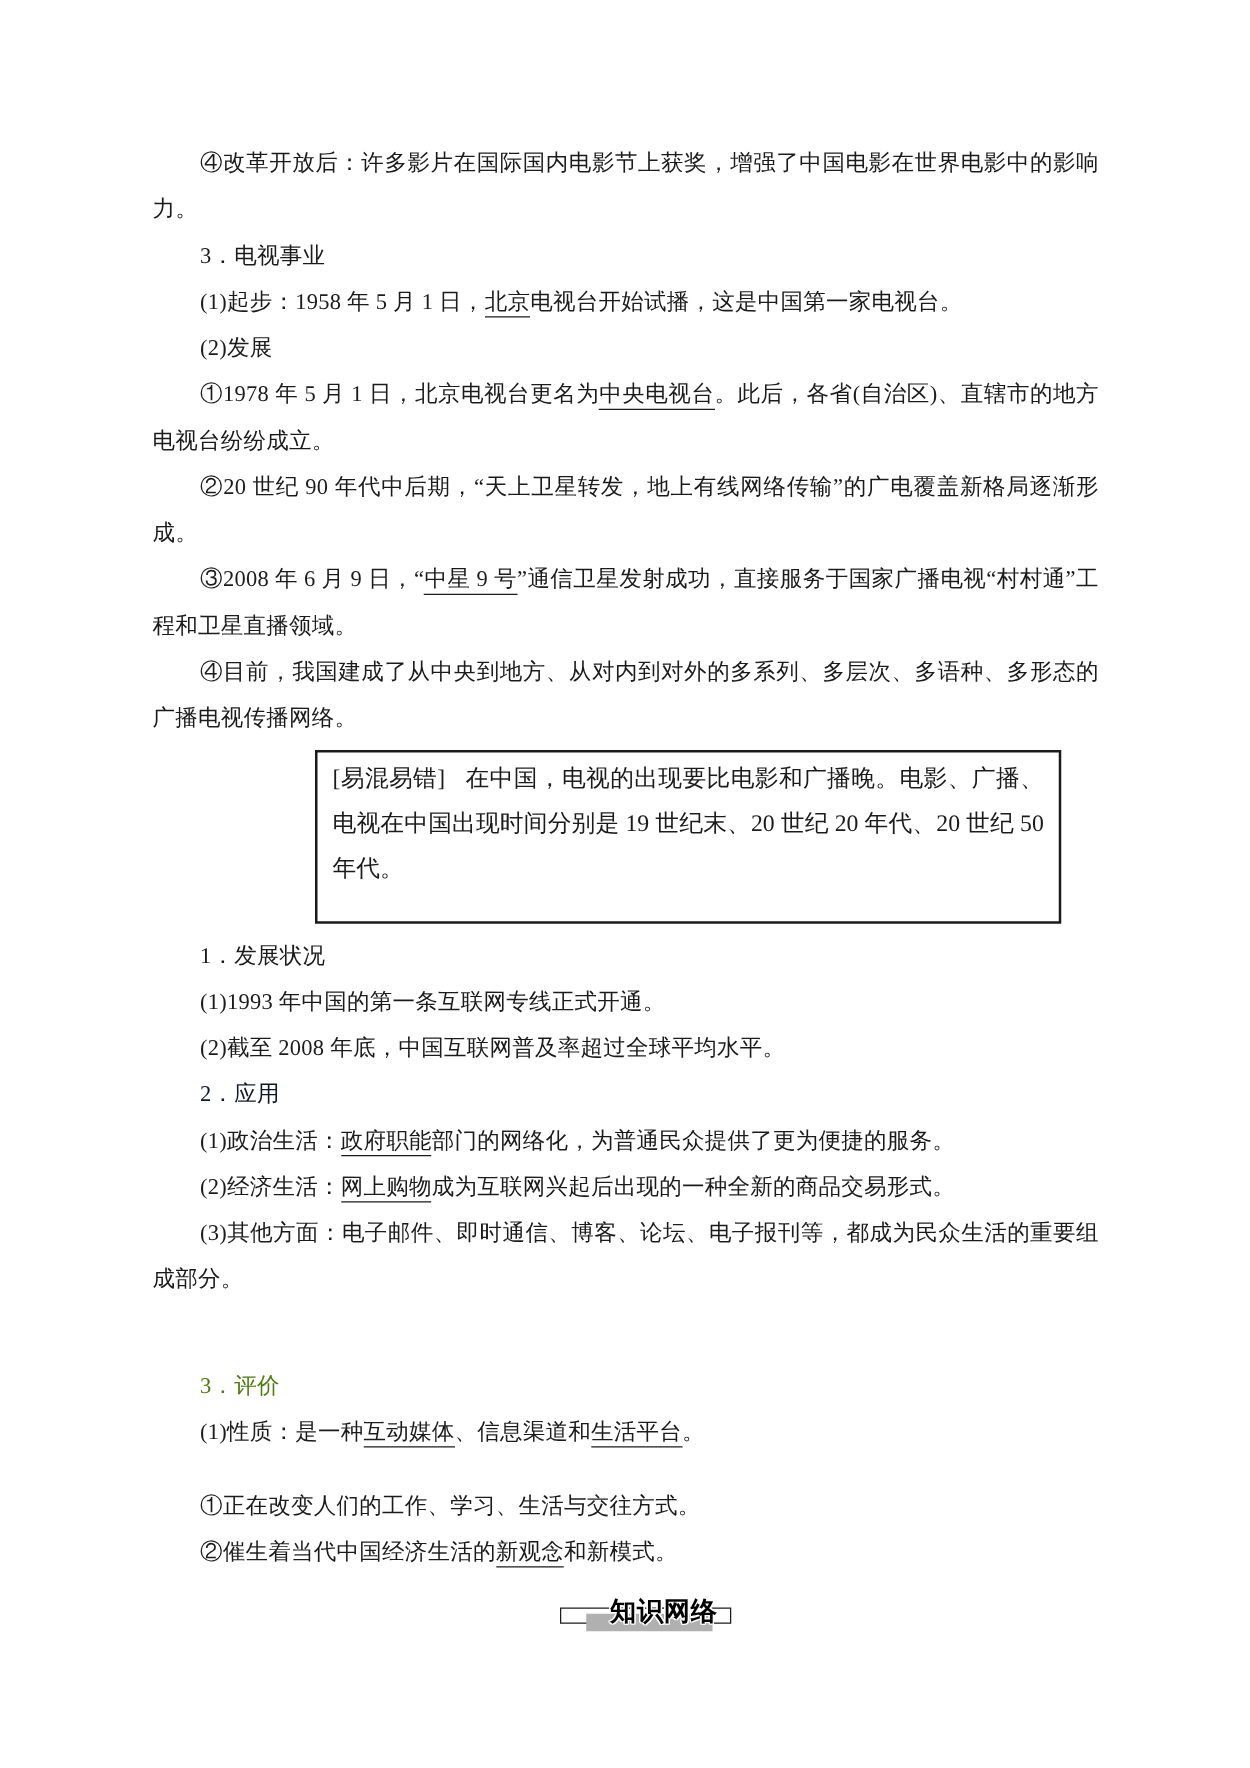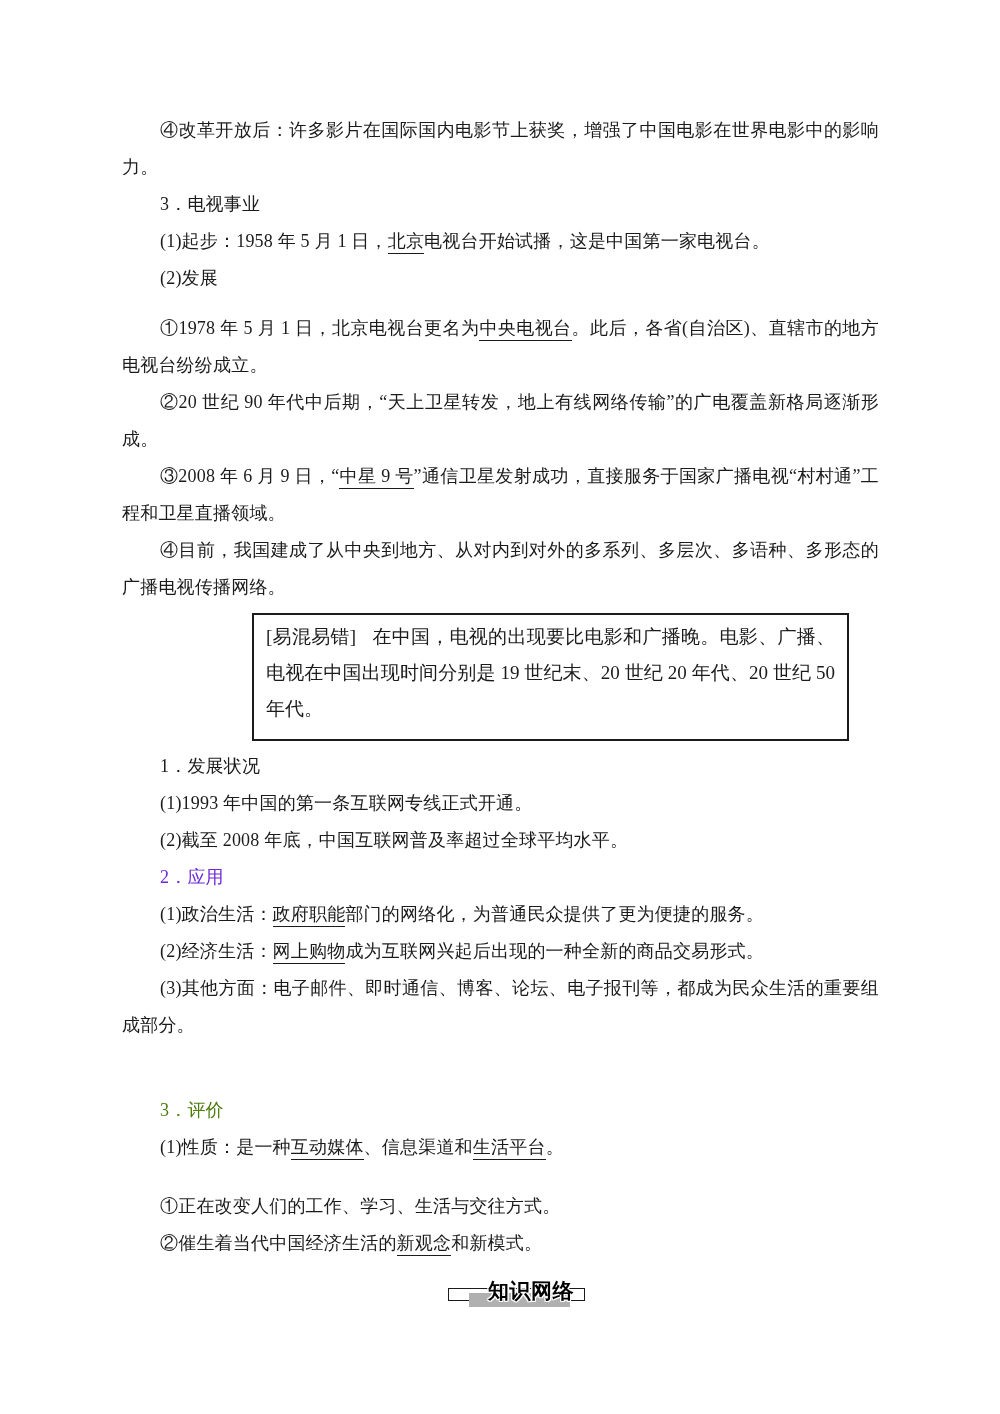--- a/index.html
+++ b/index.html
@@ -38,21 +38,21 @@
   }
   .u {
     border-bottom: 1.5px solid #1b1b1b;
     padding-bottom: 2px;
   }
   .callout {
     box-sizing: border-box;
     width: 597px;
     margin: 7px 0 7px 130px;
     border: 2px solid #1b1b1b;
-    padding: 4px 12px 12px 12px;
+    padding: 4px 12px 23px 12px;
   }
   .callout p {
     margin: 0;
     font-size: 19px;
     line-height: 36px;
     text-align: justify;
   }
   .callout-label {
     margin-right: 16px;
   }
@@ -93,31 +93,31 @@
   }
 </style>
 </head>
 <body>
 
 <div class="content">
     <p class="para" style="color: rgb(27, 27, 27);"><span>④改革开放后：许多影片在国际国内电影节上获奖，增强了中国电影在世界电影中的影响力。</span></p>
     <p class="para" style="color: rgb(27, 27, 27);"><span>3．电视事业</span></p>
     <p class="para" style="color: rgb(27, 27, 27);"><span>(1)起步：1958 年 5 月 1 日，</span><span class="u">北京</span><span>电视台开始试播，这是中国第一家电视台。</span></p>
     <p class="para" style="color: rgb(27, 27, 27);"><span>(2)发展</span></p>
-    <p class="para" style="color: rgb(27, 27, 27); margin-top: 13px;"><span>①1978 年 5 月 1 日，北京电视台更名为</span><span class="u">中央电视台</span><span>。此后，各省(自治区)、直辖市的地方电视台纷纷成立。</span></p>
+    <p class="para" style="color: rgb(27, 27, 27);"><span>①1978 年 5 月 1 日，北京电视台更名为</span><span class="u">中央电视台</span><span>。此后，各省(自治区)、直辖市的地方电视台纷纷成立。</span></p>
     <p class="para" style="color: rgb(27, 27, 27);"><span>②20 世纪 90 年代中后期，“天上卫星转发，地上有线网络传输”的广电覆盖新格局逐渐形成。</span></p>
     <p class="para" style="color: rgb(27, 27, 27);"><span>③2008 年 6 月 9 日，“</span><span class="u">中星 9 号</span><span>”通信卫星发射成功，直接服务于国家广播电视“村村通”工程和卫星直播领域。</span></p>
     <p class="para" style="color: rgb(27, 27, 27);"><span>④目前，我国建成了从中央到地方、从对内到对外的多系列、多层次、多语种、多形态的广播电视传播网络。</span></p>
     <div class="callout" style="border-color: rgb(27, 27, 27);">
       <p><span class="callout-label">[易混易错]</span><span>在中国，电视的出现要比电影和广播晚。电影、广播、电视在中国出现时间分别是 19 世纪末、20 世纪 20 年代、20 世纪 50 年代。</span></p>
     </div>
     <p class="para" style="color: rgb(27, 27, 27);"><span>1．发展状况</span></p>
     <p class="para" style="color: rgb(27, 27, 27);"><span>(1)1993 年中国的第一条互联网专线正式开通。</span></p>
     <p class="para" style="color: rgb(27, 27, 27);"><span>(2)截至 2008 年底，中国互联网普及率超过全球平均水平。</span></p>
-    <p class="para" style="color: #6d28d9;"><span>2．应用</span></p>
+    <p class="para" style="color: #0f172a;"><span>2．应用</span></p>
     <p class="para" style="color: rgb(27, 27, 27);"><span>(1)政治生活：</span><span class="u">政府职能</span><span>部门的网络化，为普通民众提供了更为便捷的服务。</span></p>
     <p class="para" style="color: rgb(27, 27, 27);"><span>(2)经济生活：</span><span class="u">网上购物</span><span>成为互联网兴起后出现的一种全新的商品交易形式。</span></p>
     <p class="para" style="color: rgb(27, 27, 27);"><span>(3)其他方面：电子邮件、即时通信、博客、论坛、电子报刊等，都成为民众生活的重要组成部分。</span></p>
     <p class="para" style="color: #4d7c0f; margin-top: 48px;"><span>3．评价</span></p>
     <p class="para" style="color: rgb(27, 27, 27);"><span>(1)性质：是一种</span><span class="u">互动媒体</span><span>、信息渠道和</span><span class="u">生活平台</span><span>。</span></p>
     <p class="para" style="color: rgb(27, 27, 27); margin-top: 22px;"><span>①正在改变人们的工作、学习、生活与交往方式。</span></p>
     <p class="para" style="color: rgb(27, 27, 27);"><span>②催生着当代中国经济生活的</span><span class="u">新观念</span><span>和新模式。</span></p>
     <div class="banner">
       <span class="banner-outline"></span>
       <span class="banner-gray" style="background: rgb(176, 176, 176);"></span>

